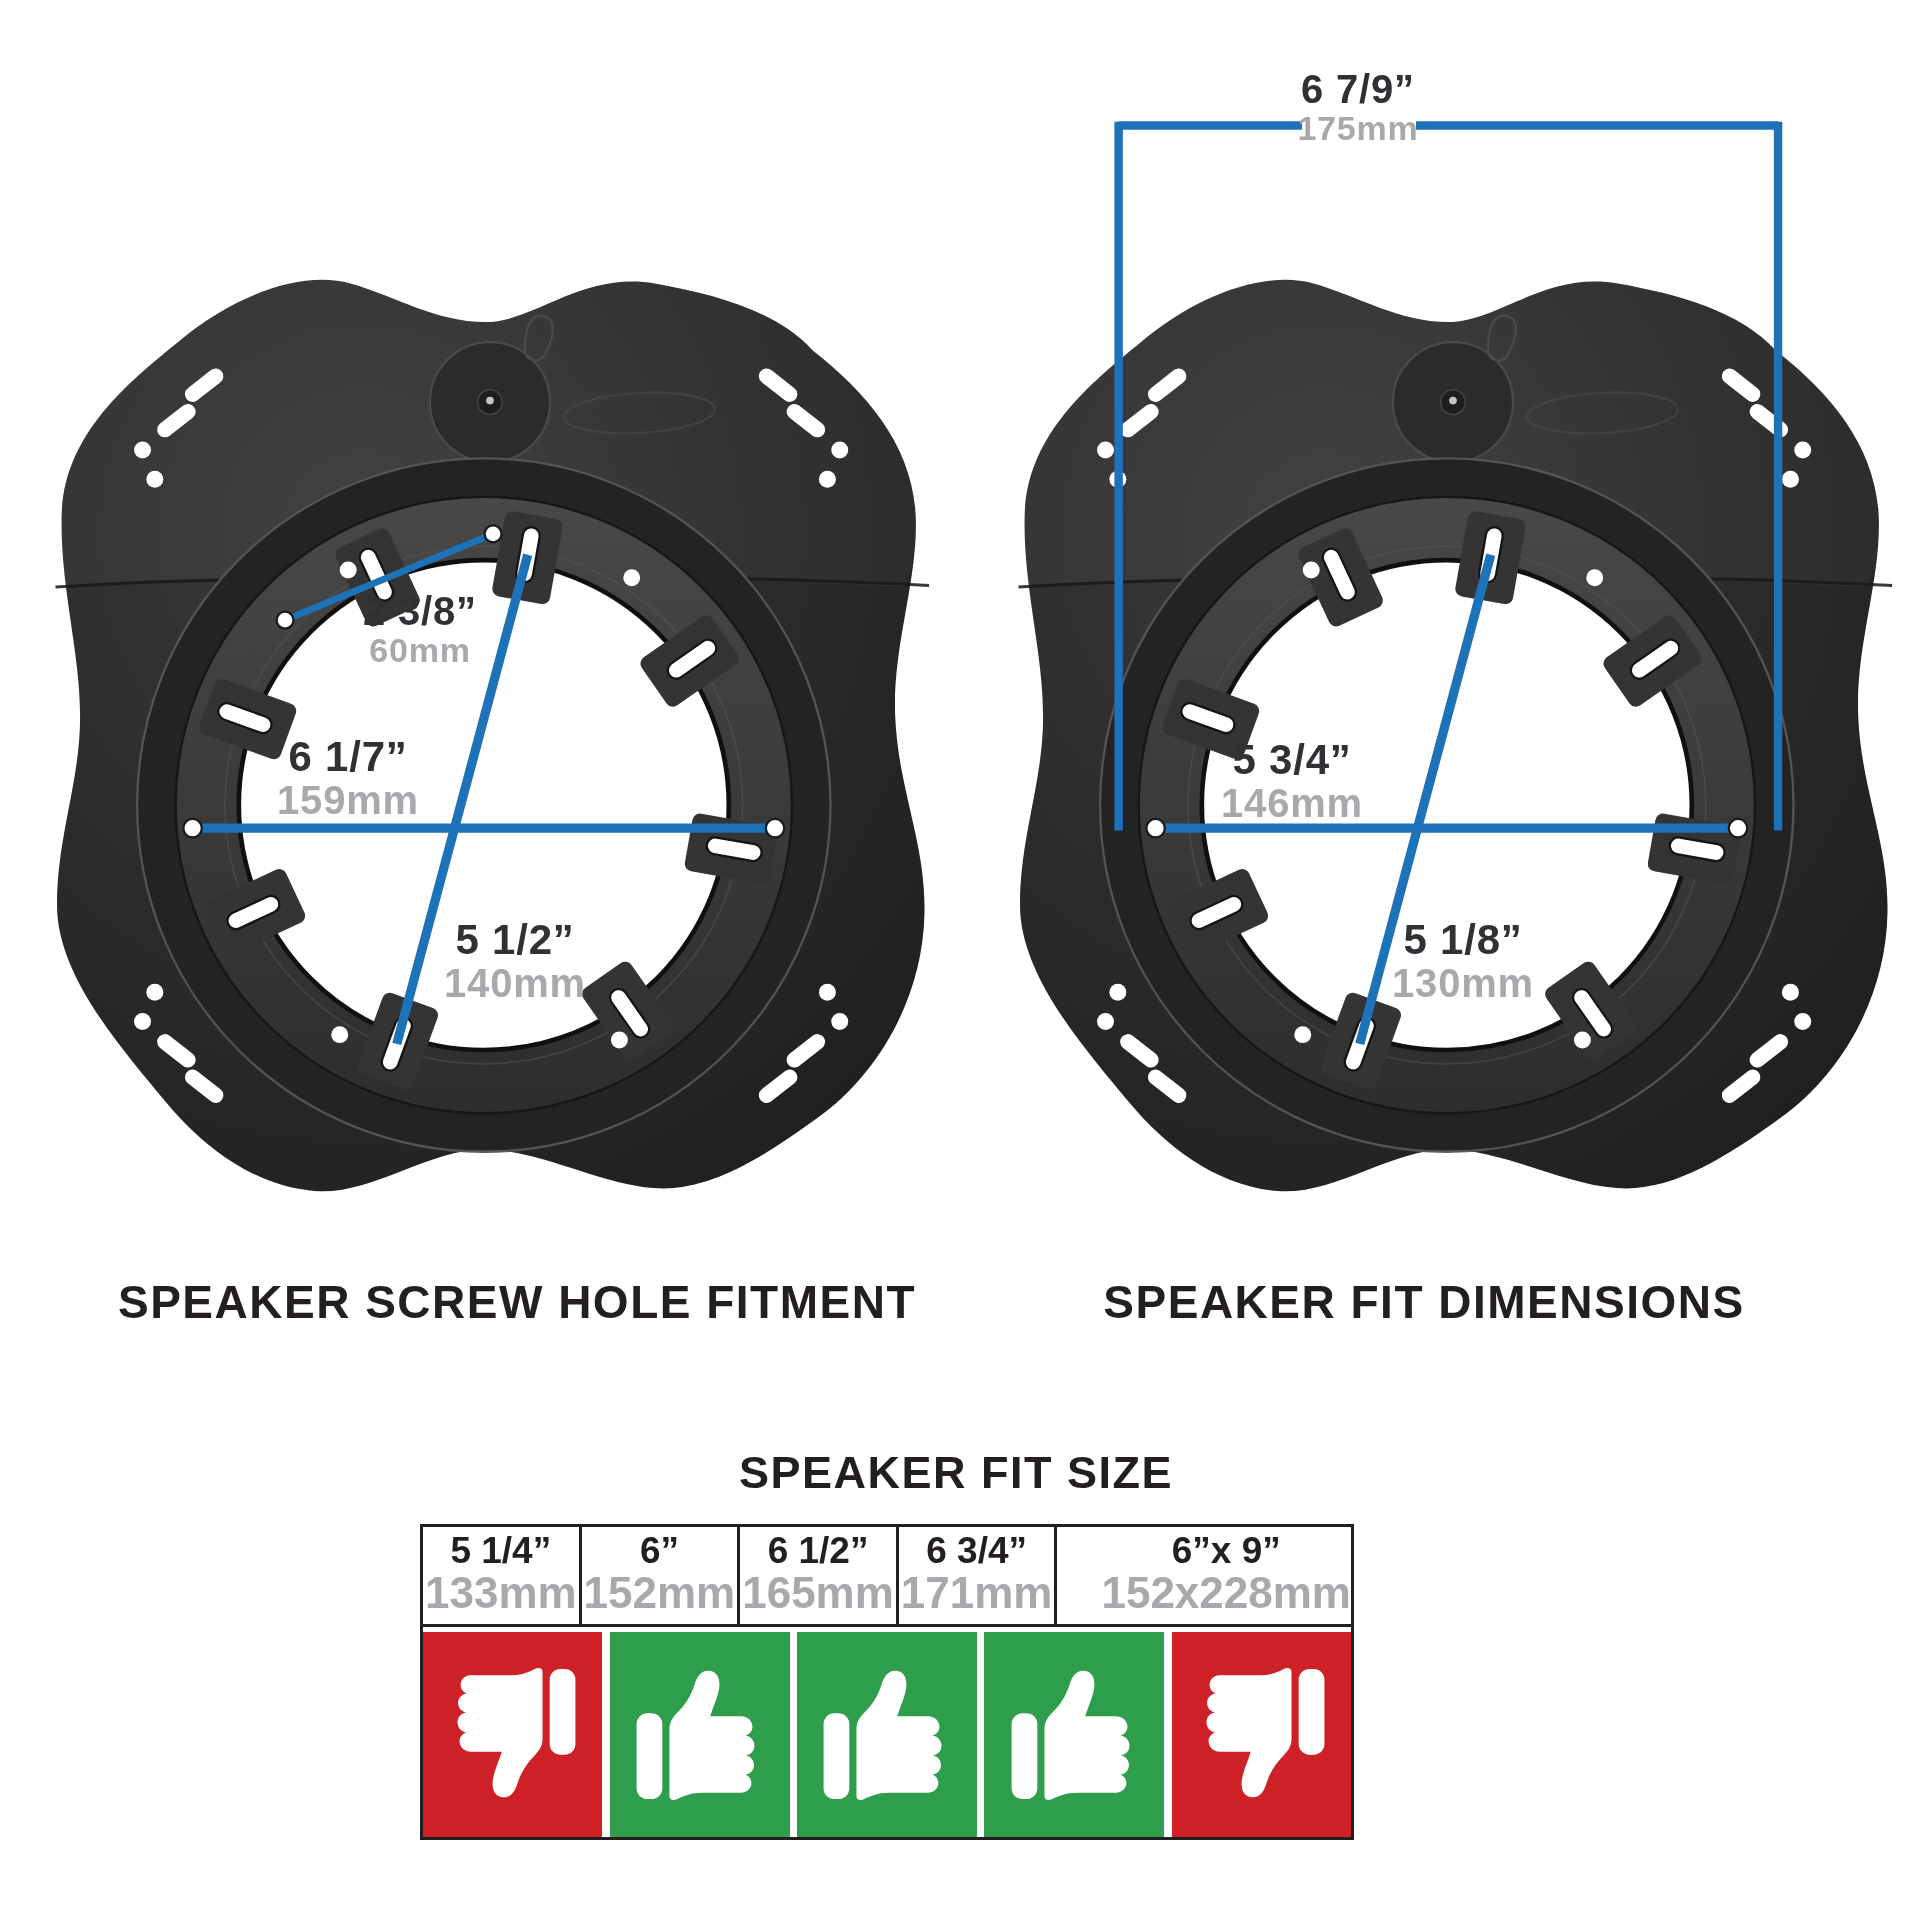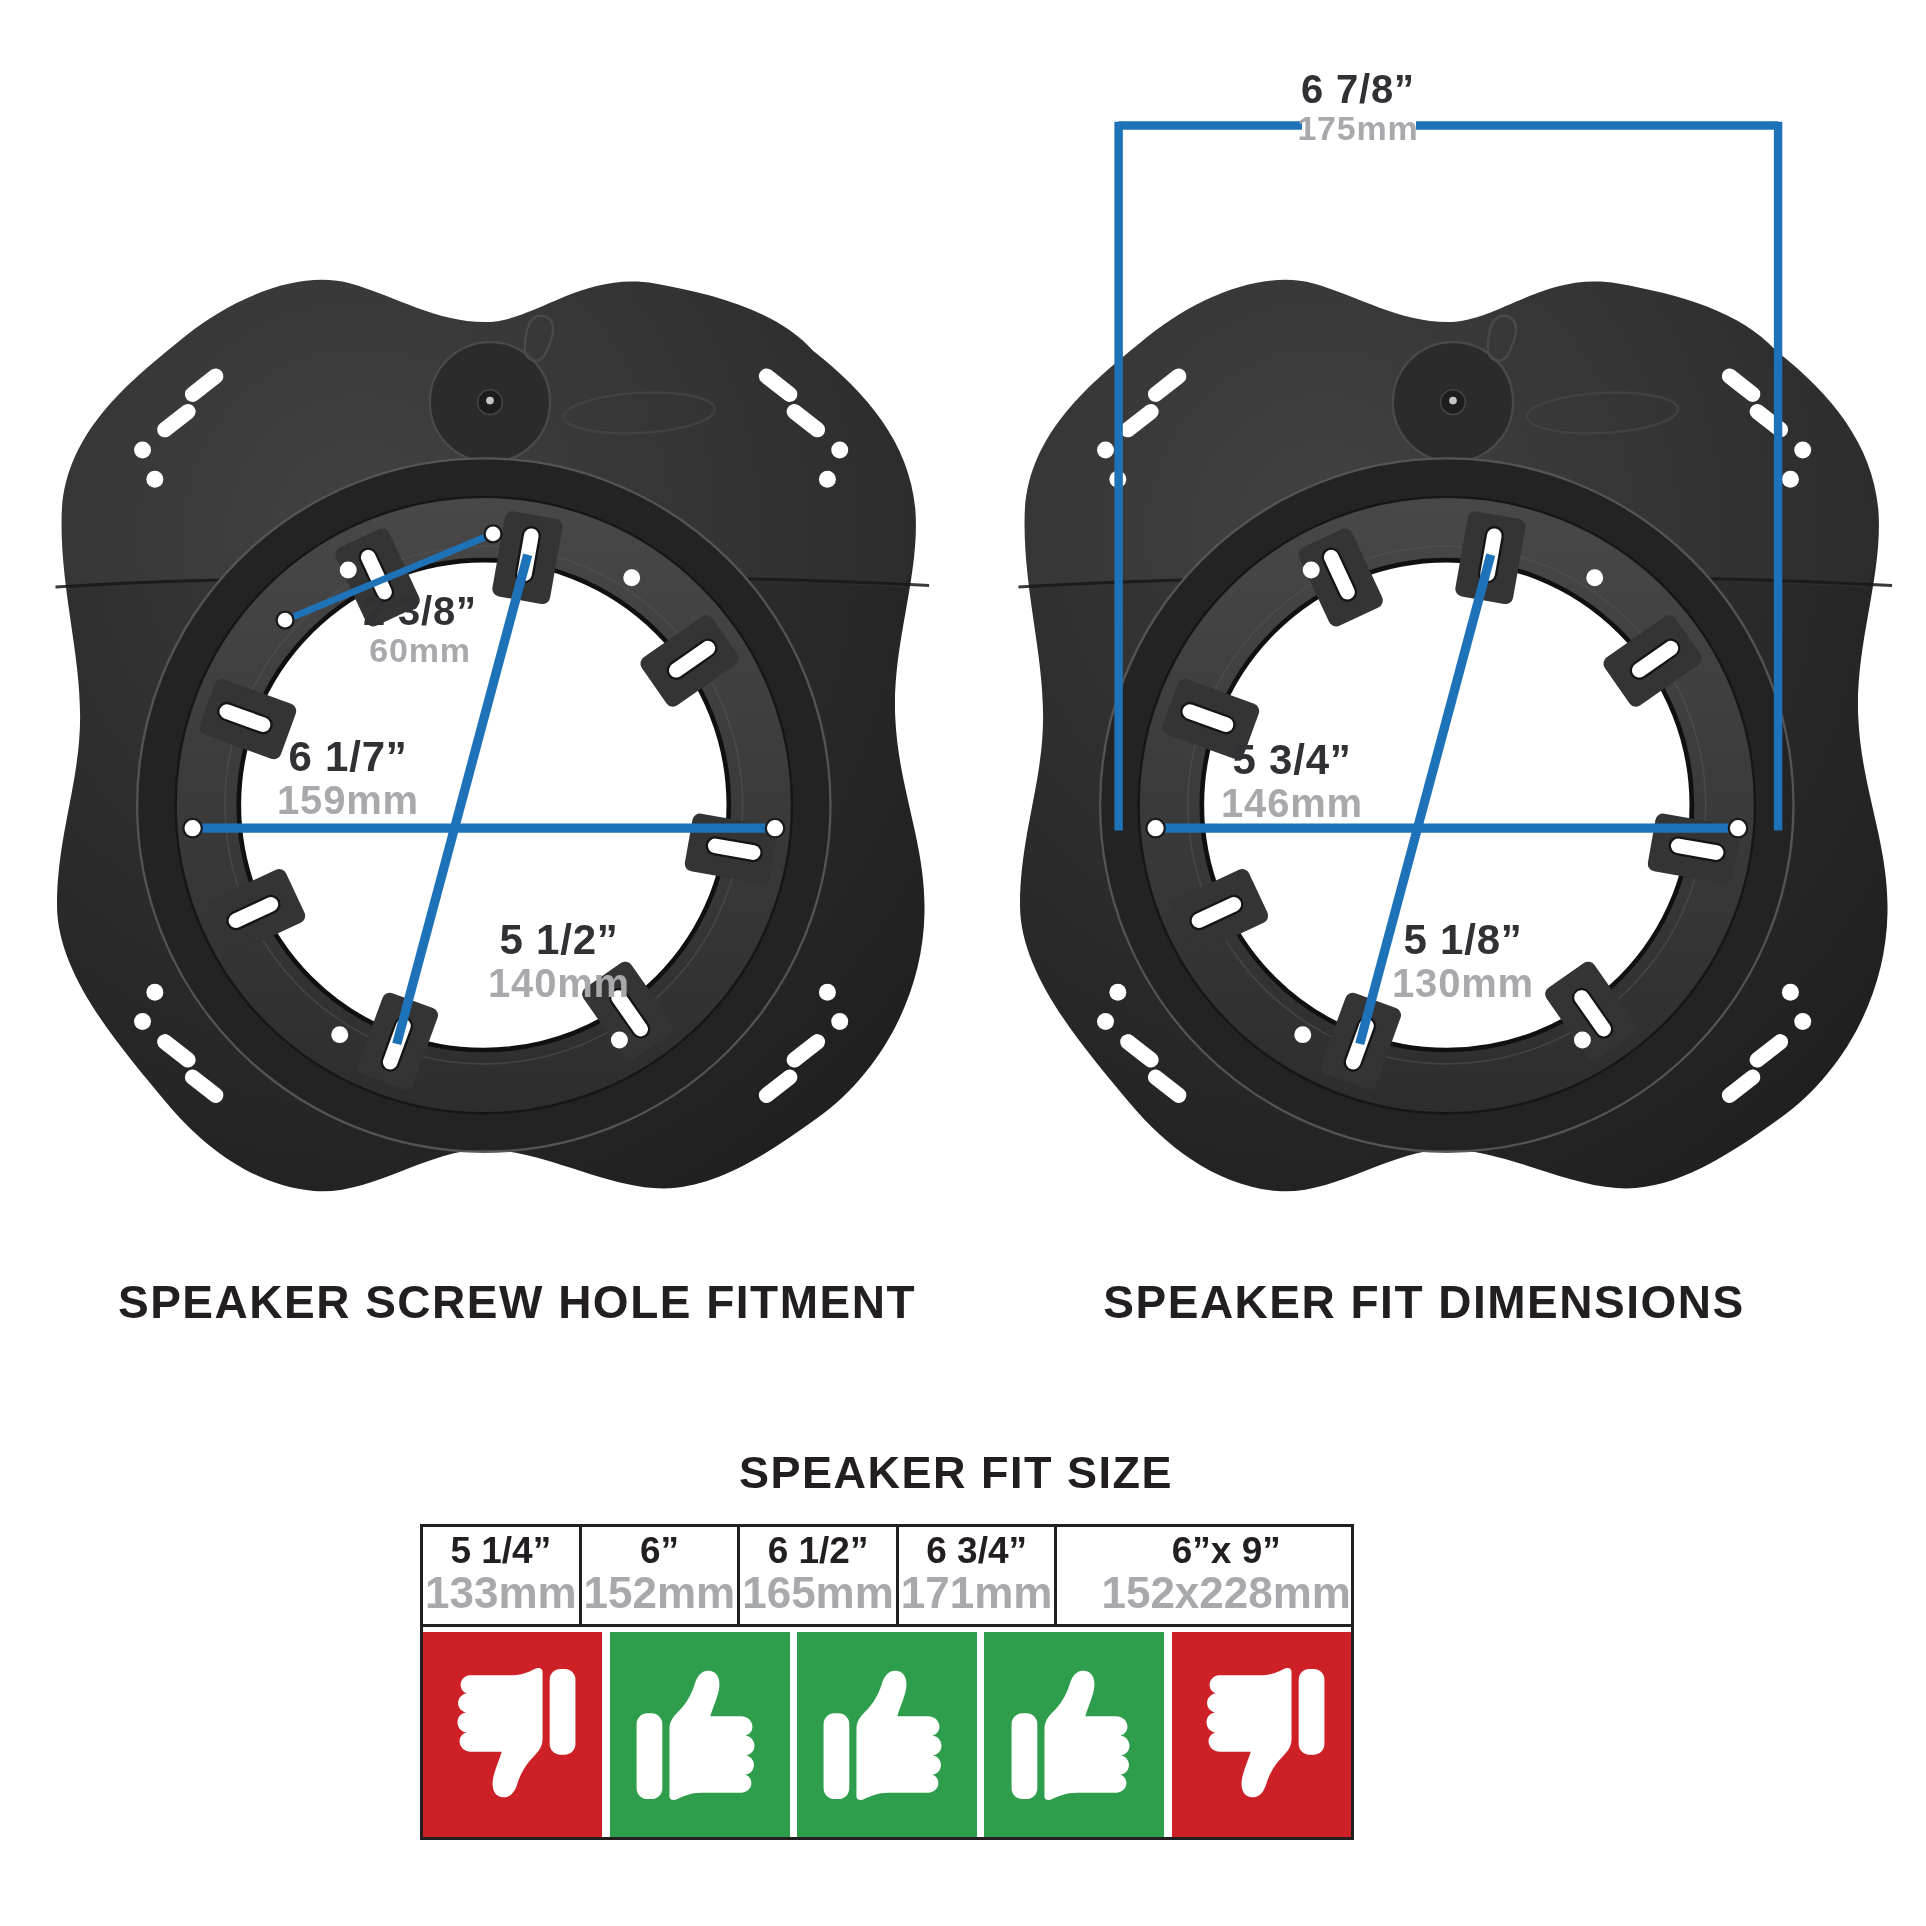--- a/index.html
+++ b/index.html
@@ -161,27 +161,27 @@
   </svg>
 
   <div class="dim small" style="left:420px;top:629px;">
     <span class="in">2 3/8”</span>
     <span class="mm">60mm</span>
   </div>
   <div class="dim" style="left:348px;top:778px;">
     <span class="in">6 1/7”</span>
     <span class="mm">159mm</span>
   </div>
-  <div class="dim" style="left:515px;top:961px;margin-left:44px;">
+  <div class="dim" style="left:515px;top:961px;">
     <span class="in">5 1/2”</span>
     <span class="mm">140mm</span>
   </div>
 
   <div class="dim small" style="left:1358px;top:107px;">
-    <span class="in">6 7/8”</span>
+    <span class="in">6 7/9”</span>
     <span class="mm">175mm</span>
   </div>
   <div class="dim" style="left:1292px;top:781px;">
     <span class="in">5 3/4”</span>
     <span class="mm">146mm</span>
   </div>
   <div class="dim" style="left:1463px;top:961px;">
     <span class="in">5 1/8”</span>
     <span class="mm">130mm</span>
   </div>

